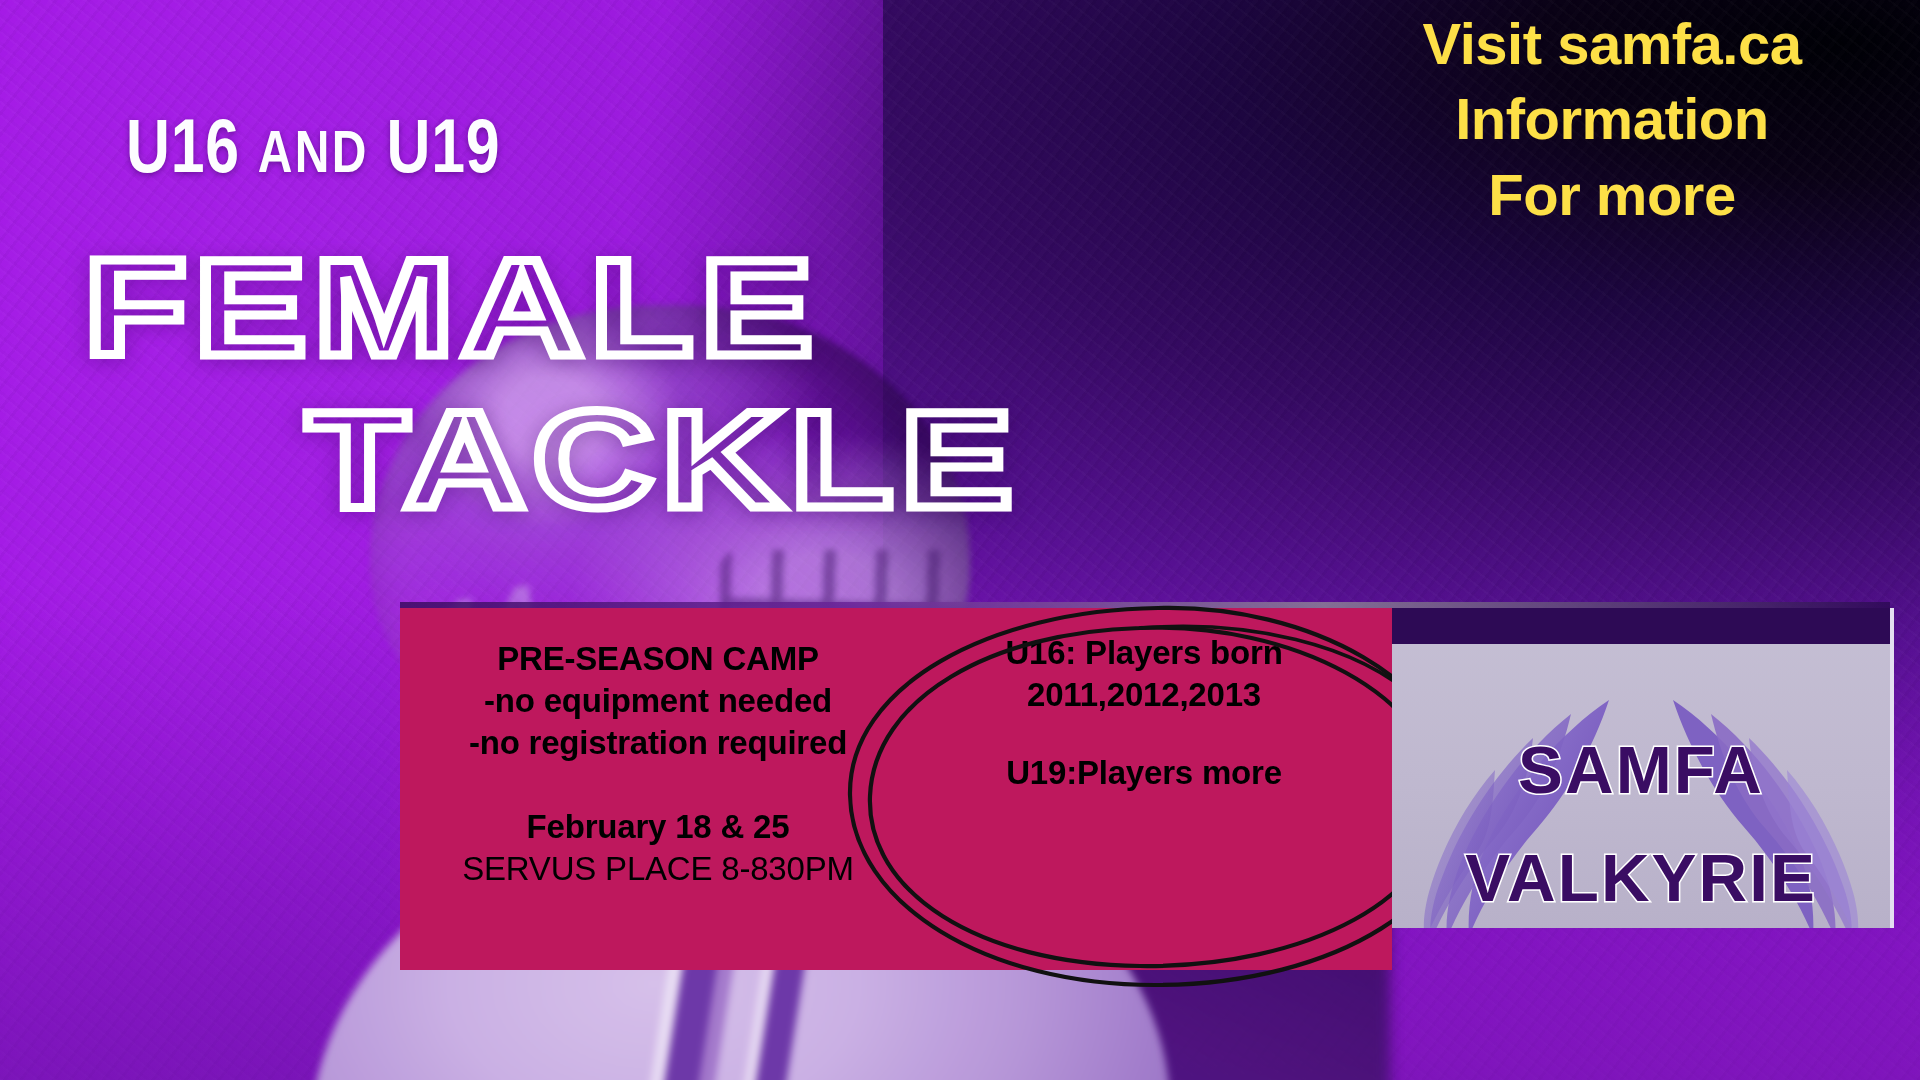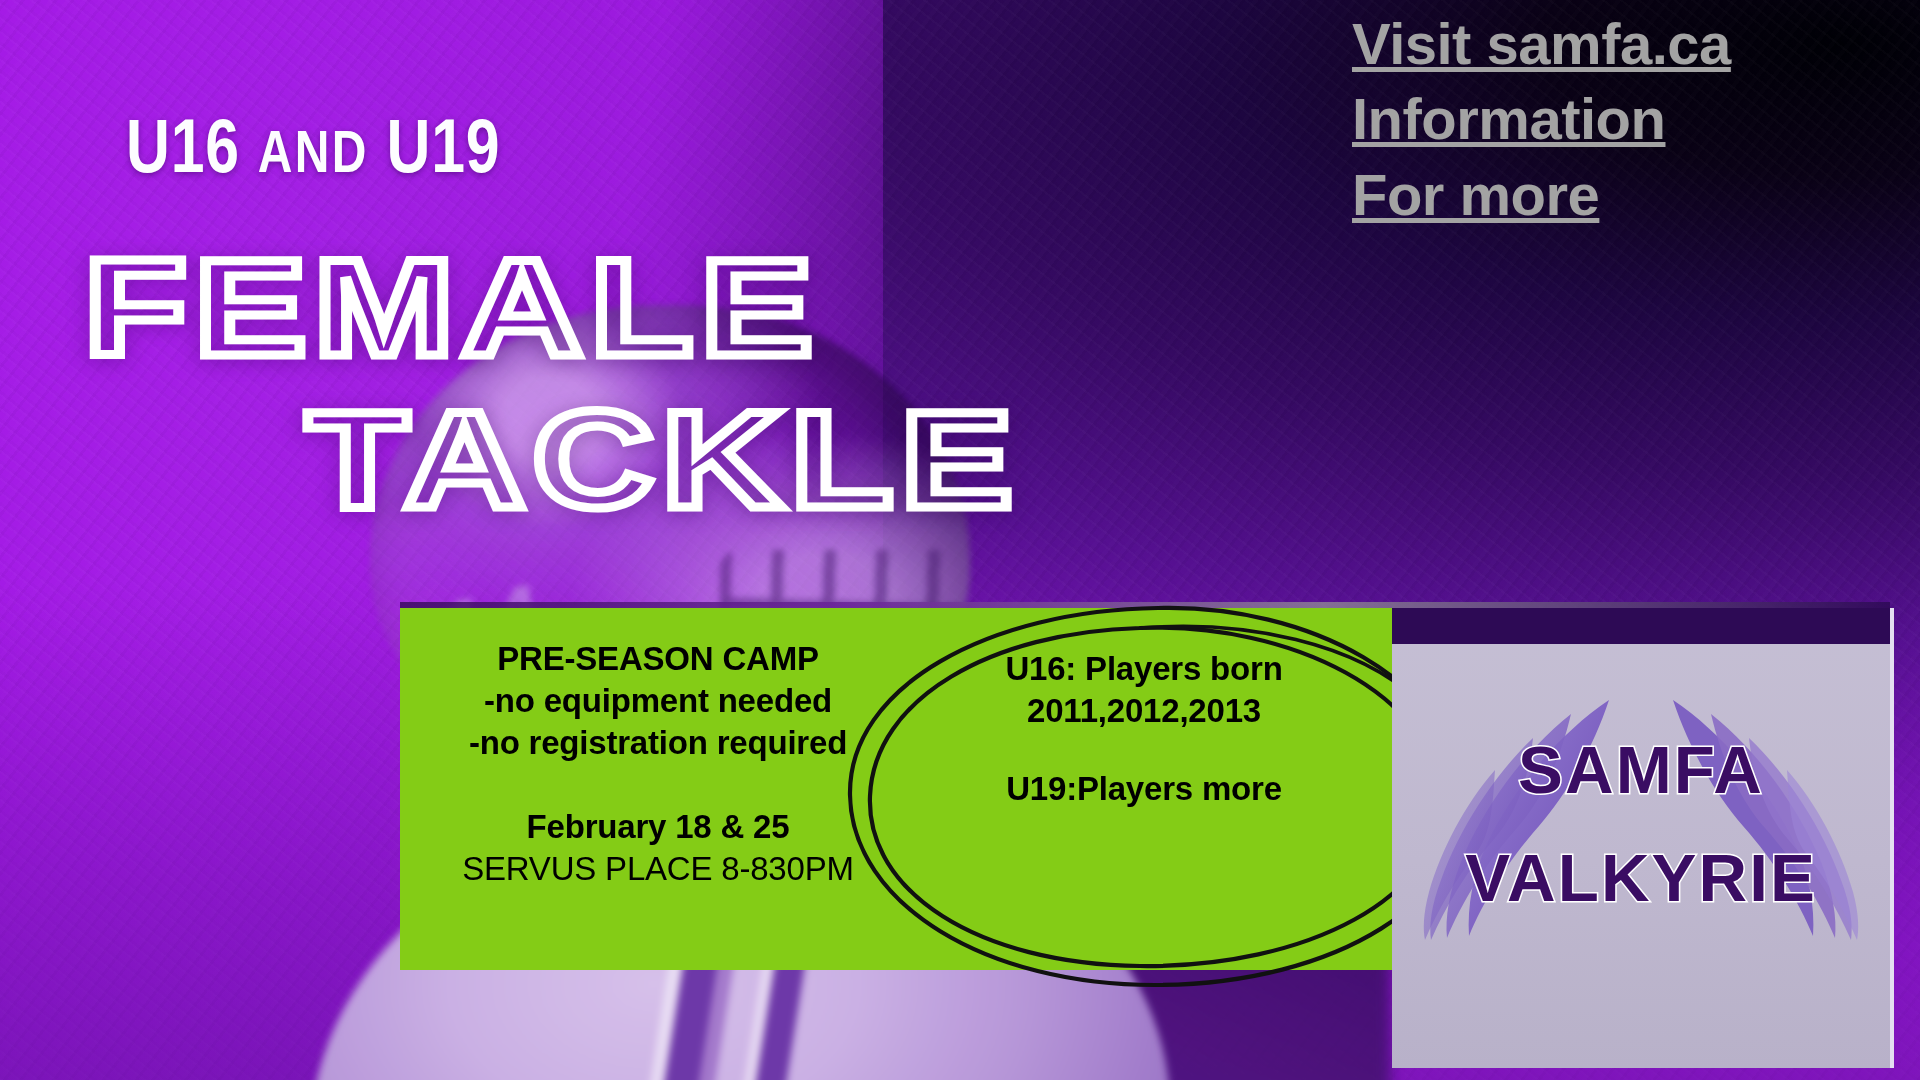--- a/index.html
+++ b/index.html
@@ -63,41 +63,41 @@
   .sub-head .sml{font-size:60px;letter-spacing:3px;}
 
   .hollow{position:absolute;color:transparent;
     font-family:"Liberation Sans",sans-serif;font-weight:700;line-height:.92;
     -webkit-text-stroke:9px #ffffff;letter-spacing:6px;
     filter:drop-shadow(0 3px 9px rgba(45,0,80,.40));}
   .hollow-female{left:84px;top:244px;font-size:138px;transform:scaleX(1.22);transform-origin:left center;}
   .hollow-tackle{left:306px;top:396px;font-size:138px;transform:scaleX(1.22);transform-origin:left center;}
 
   
-  .visit{position:absolute;right:48px;top:6px;width:520px;
-    font:700 58px/1.30 "Liberation Sans",sans-serif;color:#a3a3a3;letter-spacing:-.5px;text-decoration:underline;}
+  .visit{position:absolute;right:48px;top:6px;width:520px;text-align:center;
+    font:700 58px/1.30 "Liberation Sans",sans-serif;color:#fde047;letter-spacing:-.5px;}
   .visit div{white-space:nowrap;}
 
   
-  .card{position:absolute;left:400px;top:608px;width:992px;height:362px;background:#84cc16;}
+  .card{position:absolute;left:400px;top:608px;width:992px;height:362px;background:#be185d;}
   .card-cols{position:absolute;inset:0;display:flex;}
   .col{flex:0 0 50%;padding-top:30px;box-sizing:border-box;text-align:center;color:#000;}
   .col-left{padding-left:20px;}
-  .col-right{padding-top:40px;}
+  .col-right{padding-top:24px;}
   .l-b{font:700 33px/1.27 "Liberation Sans",sans-serif;letter-spacing:-.2px;}
   .l-r{font:400 33px/1.27 "Liberation Sans",sans-serif;letter-spacing:-.2px;}
   .gap{height:42px;}
   .gap-sm{height:36px;}
 
   
   .scribble{position:absolute;left:840px;top:600px;width:640px;height:390px;pointer-events:none;}
   .scribble svg{width:100%;height:100%;overflow:visible;}
 
   
-  .logo-panel{position:absolute;left:1392px;top:608px;width:498px;height:460px;
+  .logo-panel{position:absolute;left:1392px;top:608px;width:498px;height:320px;
     background:linear-gradient(180deg,#c5bfd4 0%,#bfb8cf 55%,#b8b1c9 100%);
     border-right:4px solid #e4dff0;overflow:hidden;}
   .logo-band{position:absolute;left:0;top:0;width:100%;height:36px;background:#2d0a55;}
   .wings{position:absolute;left:50%;top:84px;transform:translateX(-50%);width:440px;height:250px;}
   .wing{position:absolute;top:0;width:200px;height:250px;}
   .wing svg{width:100%;height:100%;}
   .logo-word{position:absolute;left:0;width:100%;text-align:center;
     font-family:"Liberation Sans",sans-serif;font-weight:700;color:#3a0d63;
     -webkit-text-stroke:3px #ffffff;paint-order:stroke fill;letter-spacing:2px;}
   .logo-samfa{top:124px;font-size:66px;transform:scaleX(1.02);}

